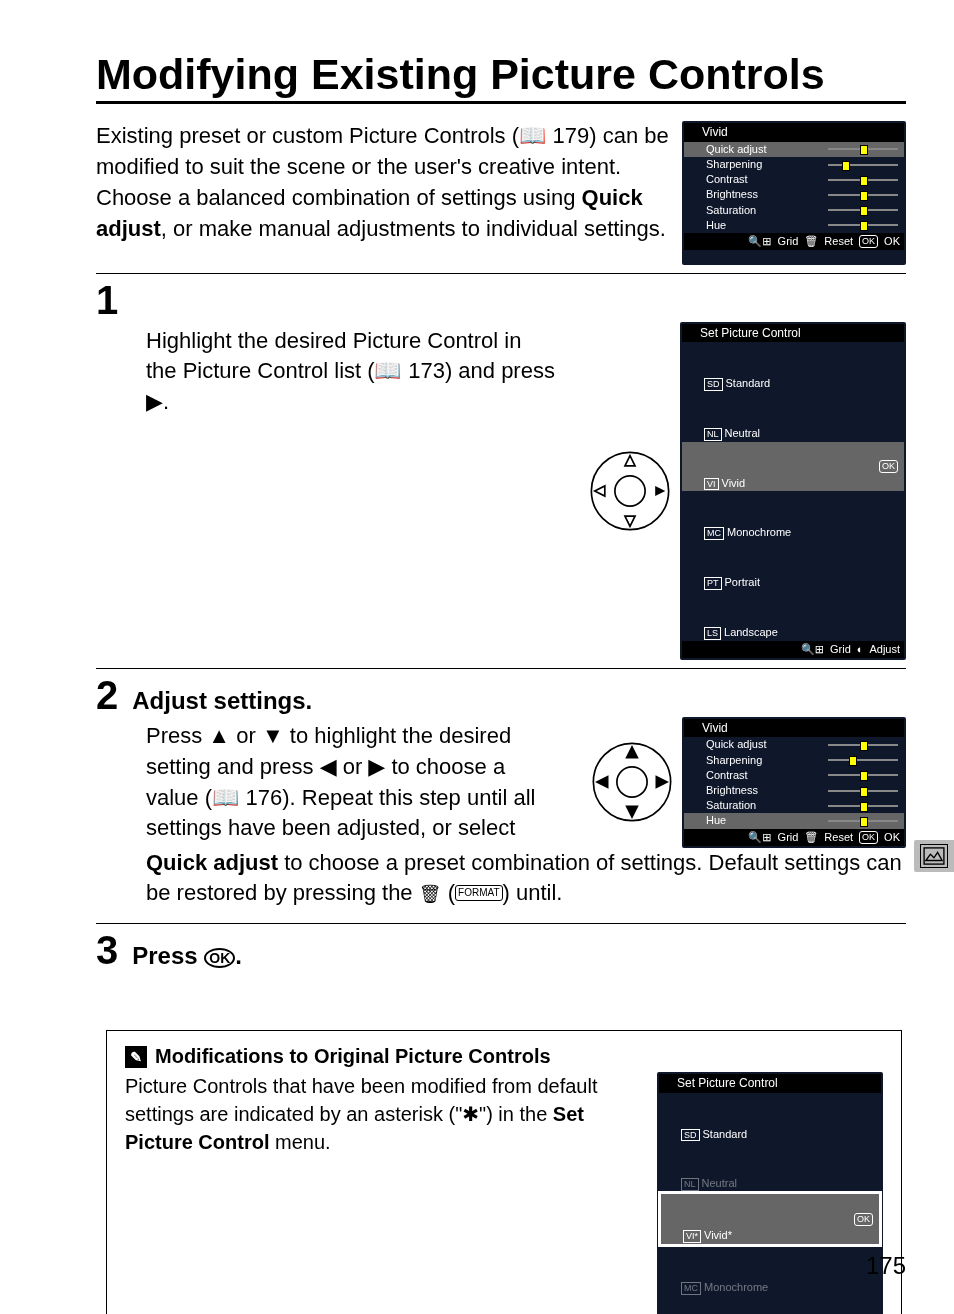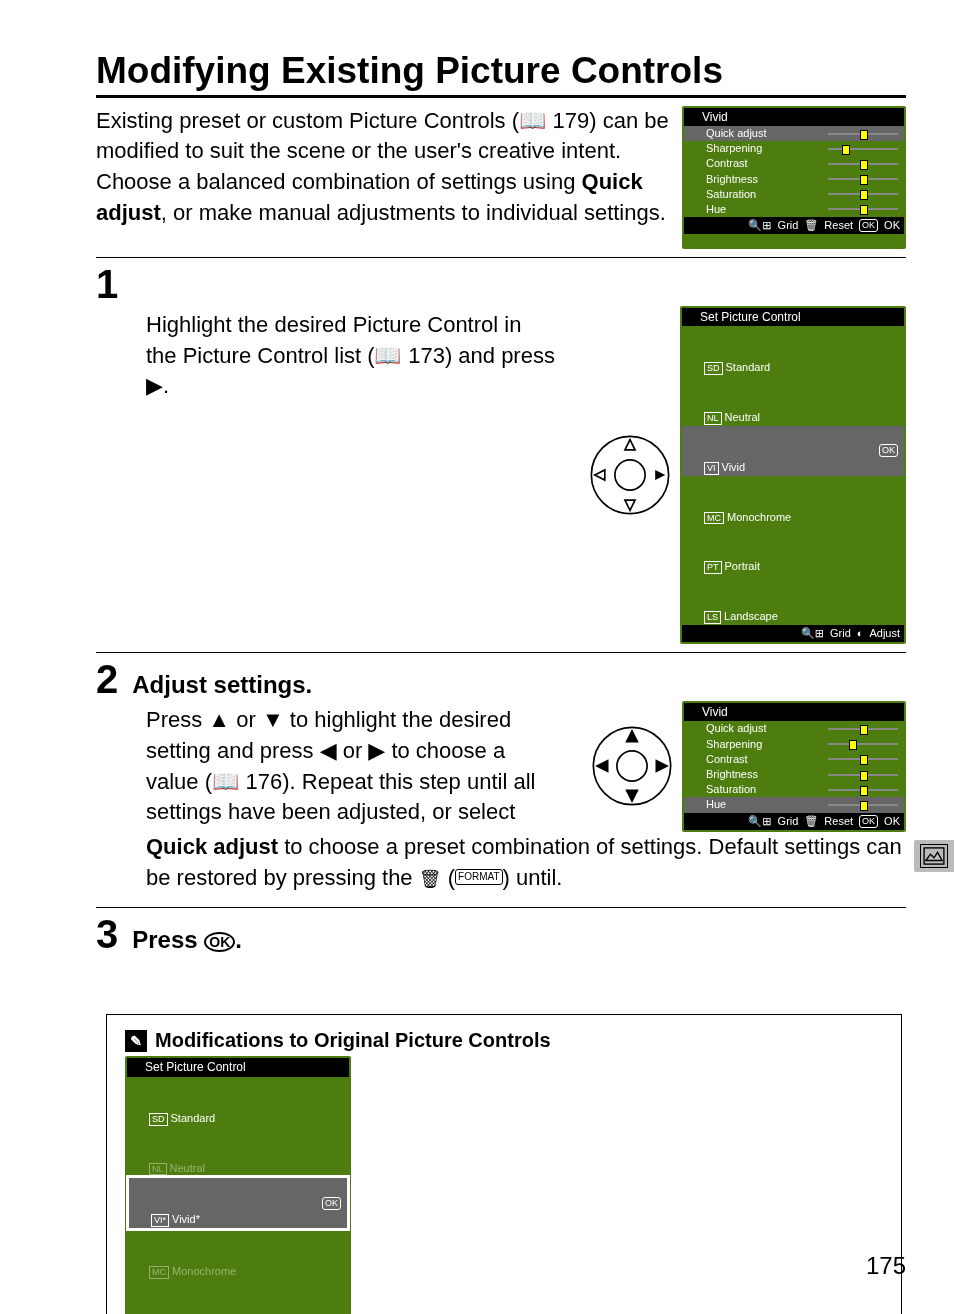--- a/index.html
+++ b/index.html
@@ -7,39 +7,39 @@
     margin: 0;
     width: 954px;
     height: 1314px;
     position: relative;
     box-sizing: border-box;
     padding: 50px 48px 40px 96px;
     color: #000;
     background: #fff;
   }
   h1 {
-    font-size: 37px;
+    font-size: 43px;
     font-weight: 700;
-    margin: 0 0 4px 0;
+    margin: 0 0 13px 0;
     border-bottom: 3px solid #000;
     padding-bottom: 2px;
     line-height: 1.15;
   }
   .intro-wrap { display: flex; }
   .intro-wrap p { margin: 4px 0 20px 0; font-size: 22px; line-height: 1.4; flex:1;}
   .book { font-family: "Segoe UI Symbol", sans-serif; }
   .step { border-top: 1px solid #000; padding-top: 6px; margin-top: 8px; }
   .step-head { display: flex; align-items: baseline; gap: 14px; }
   .step-num { font-size: 40px; font-weight: 700; line-height: 1; }
   .step-title { font-size: 24px; font-weight: 700; }
   .step-row { display: flex; gap: 30px; align-items: flex-start; }
   .step-body { font-size: 22px; line-height: 1.4; margin: 6px 0 14px 50px; flex:1; }
   .step-illus { display:flex; align-items:center; gap:8px; margin-top:2px;}
   .lcd {
-    background: #4d7c0f;
+    background: #0f172a;
     color: #fff;
     font-family: Arial, sans-serif;
     font-size: 11px;
     width: 220px;
     border-radius: 2px;
     padding: 2px;
     line-height: 1.2;
   }
   .lcd.tall { width: 222px; }
   .lcd-title { background:#000; padding:2px 10px 2px 18px; font-size:12px; position: relative;}
@@ -270,20 +270,23 @@
     </span>
   </div>
 </div>
 
 <div class="note-box">
   <div class="note-head">
     <span class="note-icon">✎</span>
     <span>Modifications to Original Picture Controls</span>
   </div>
   <div class="note-body-row">
+    <div class="note-body">
+      <span>Picture Controls that have been modified from default settings are indicated by an asterisk ("</span><span>✱</span><span>") in the </span><b>Set Picture Control</b><span> menu.</span>
+    </div>
     <div class="lcd tall vivid-callout">
       <div class="lcd-title">Set Picture Control</div>
       <div class="lcd-row">
           <span><span class="icon-box">SD</span><span>Standard</span></span>
         </div>
       <div class="lcd-row" style="opacity:.4;">
           <span><span class="icon-box">NL</span><span>Neutral</span></span>
         </div>
       <div class="lcd-row hi boxed" style="border:2px solid #fff; border-radius:0;">
           <span><span class="icon-box">VI*</span><span>Vivid*</span></span>

